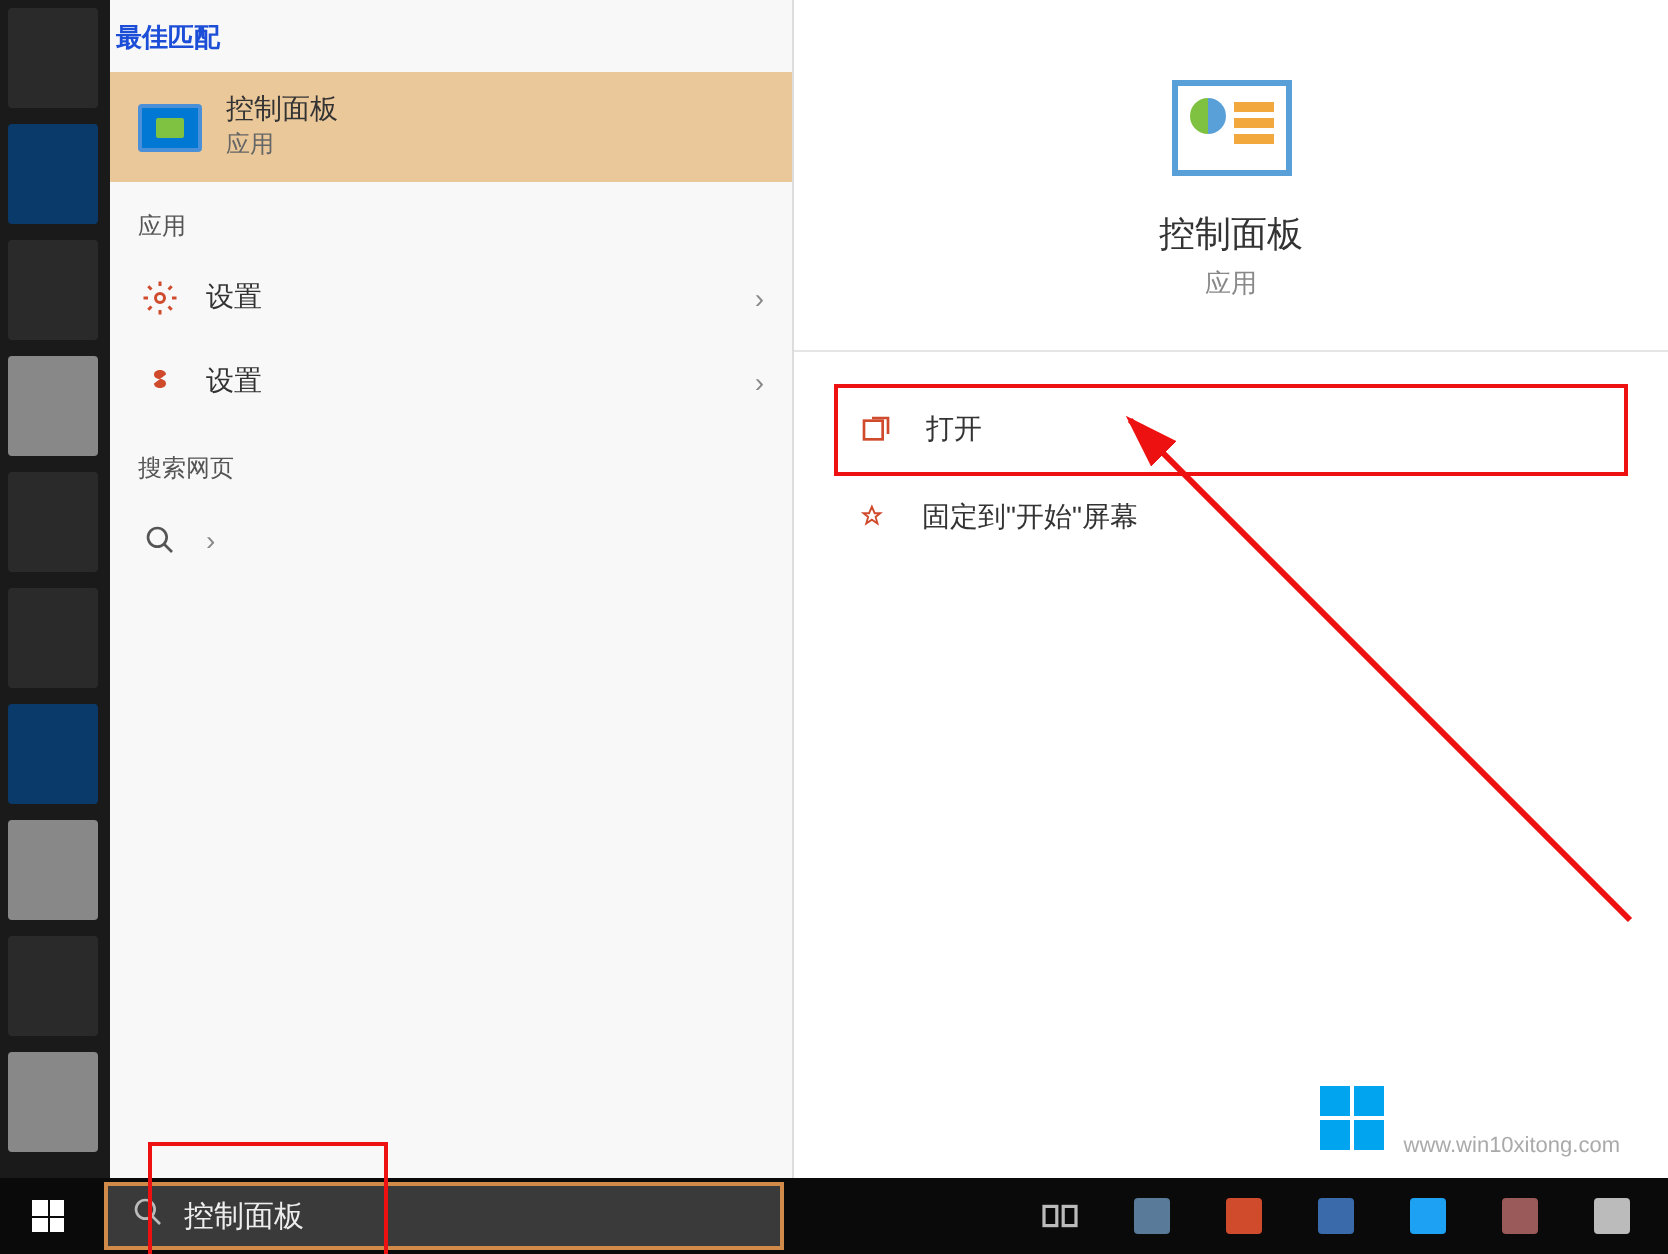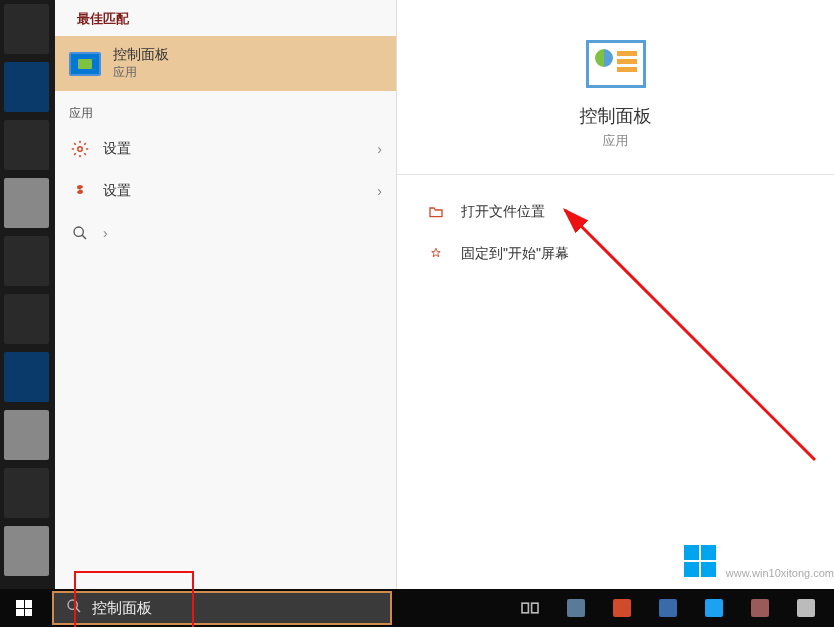--- a/index.html
+++ b/index.html
@@ -6,21 +6,21 @@
     body { width: 834px; height: 627px; background: #000; overflow: hidden; position: relative; }
     
     .desktop-left { position: absolute; left: 0; top: 0; width: 55px; height: 100%; background: #1a1a1a; }
     .desktop-icons { padding: 4px; }
     .dicon { width: 45px; height: 50px; margin-bottom: 8px; background: #2a2a2a; border-radius: 2px; }
     .dicon.blue { background: #0a3a6a; }
     .dicon.white { background: #888; }
     
     .search-panel { position: absolute; left: 55px; top: 0; width: 342px; height: 589px; background: #f8f8f8; border-right: 1px solid #ddd; }
     
-    .best-match-header { padding: 10px 22px 8px; font-size: 13px; font-weight: 600; color: #7f1d1d; }
+    .best-match-header { padding: 10px 3px 8px; font-size: 13px; font-weight: 600; color: #1d4ed8; }
     
     .result-highlighted { background: #eac89a; padding: 10px 14px; display: flex; align-items: center; gap: 12px; }
     .result-highlighted .app-icon { width: 32px; height: 24px; background: #0078d4; border: 2px solid #4a90d9; border-radius: 2px; display: flex; align-items: center; justify-content: center; }
     .result-highlighted .app-icon::before { content: ""; width: 14px; height: 10px; background: #7fc241; border-radius: 1px; }
     .result-title { font-size: 14px; color: #333; font-weight: 500; }
     .result-sub { font-size: 12px; color: #666; }
     
     .section-label { padding: 14px 14px 6px; font-size: 12px; color: #555; }
     
     .list-item { padding: 10px 14px; display: flex; align-items: center; gap: 12px; cursor: pointer; position: relative; }
@@ -39,21 +39,21 @@
     .detail-sub { text-align: center; font-size: 13px; color: #888; margin-bottom: 24px; }
     .detail-divider { height: 1px; background: #e5e5e5; margin: 0 -20px 16px; }
     
     .action-item { padding: 12px 10px; display: flex; align-items: center; gap: 16px; cursor: pointer; }
     .action-item.highlighted-box { border: 2px solid #e11; }
     .action-icon { width: 18px; color: #d04a2c; display: flex; justify-content: center; }
     .action-text { font-size: 14px; color: #333; }
     
     .arrow-line { position: absolute; left: 555px; top: 200px; width: 270px; height: 270px; pointer-events: none; }
     
-    .watermark { position: absolute; right: 0; bottom: 48px; display: flex; align-items: center; gap: 10px; padding-left: 48px; }
+    .watermark { position: absolute; right: 24px; bottom: 48px; display: flex; align-items: flex-start; gap: 10px; padding-left: 48px; }
     .win-logo { width: 32px; height: 32px; display: grid; grid-template-columns: 1fr 1fr; grid-template-rows: 1fr 1fr; gap: 2px; }
     .win-logo > div { background: #00a4ef; }
     .wm-text { color: #fff; }
     .wm-title { font-size: 18px; font-weight: 300; }
     .wm-url { font-size: 11px; color: #aaa; }
     
     .taskbar { position: absolute; left: 0; bottom: 0; width: 834px; height: 38px; background: #0a0a0a; display: flex; align-items: center; }
     .start-btn { width: 48px; height: 38px; display: flex; align-items: center; justify-content: center; cursor: pointer; }
     .start-logo { width: 16px; height: 16px; display: grid; grid-template-columns: 1fr 1fr; grid-template-rows: 1fr 1fr; gap: 1px; }
     .start-logo > div { background: #fff; }
@@ -114,44 +114,46 @@
   <div class="list-item">
     <span class="list-icon">
       <svg width="18" height="18" viewBox="0 0 24 24" fill="currentColor">
           <path d="M16 7c0-2-2-3-4-3s-4 1-4 3 2 3 4 3 4 1 4 3-2 3-4 3-4-1-4-3"></path>
         </svg>
     </span>
     <span class="list-text">设置</span>
     <span class="chevron">›</span>
   </div>
 
+  <div class="section-label">搜索网页</div>
   <div class="list-item">
     <span class="list-icon search">
       <svg width="16" height="16" viewBox="0 0 24 24" fill="none" stroke="currentColor" stroke-width="2">
           <circle cx="10" cy="10" r="7"></circle>
           <line x1="21" y1="21" x2="15" y2="15"></line>
         </svg>
     </span>
     <span class="chevron">›</span>
   </div>
 </div>
 
 <div class="detail-panel">
   <div class="detail-icon-wrap"><div class="detail-icon"></div></div>
   <div class="detail-title">控制面板</div>
   <div class="detail-sub">应用</div>
   <div class="detail-divider"></div>
 
-  <div class="action-item">
+  <div class="action-item highlighted-box">
     <span class="action-icon">
       <svg width="16" height="16" viewBox="0 0 24 24" fill="none" stroke="currentColor" stroke-width="2">
-          <path d="M3 6h6l2 3h10v10H3z"></path>
-        </svg>
-    </span>
-    <span class="action-text">打开文件位置</span>
+          <rect x="3" y="5" width="14" height="14"></rect>
+          <path d="M9 3h12v12"></path>
+        </svg>
+    </span>
+    <span class="action-text">打开</span>
   </div>
   <div class="action-item">
     <span class="action-icon">
       <svg width="16" height="16" viewBox="0 0 24 24" fill="none" stroke="currentColor" stroke-width="2">
           <path d="M12 2l3 7h6l-5 4 2 7-6-4-6 4 2-7-5-4h6z" transform="scale(0.7) translate(5,3)"></path>
         </svg>
     </span>
     <span class="action-text">固定到"开始"屏幕</span>
   </div>
 </div>

